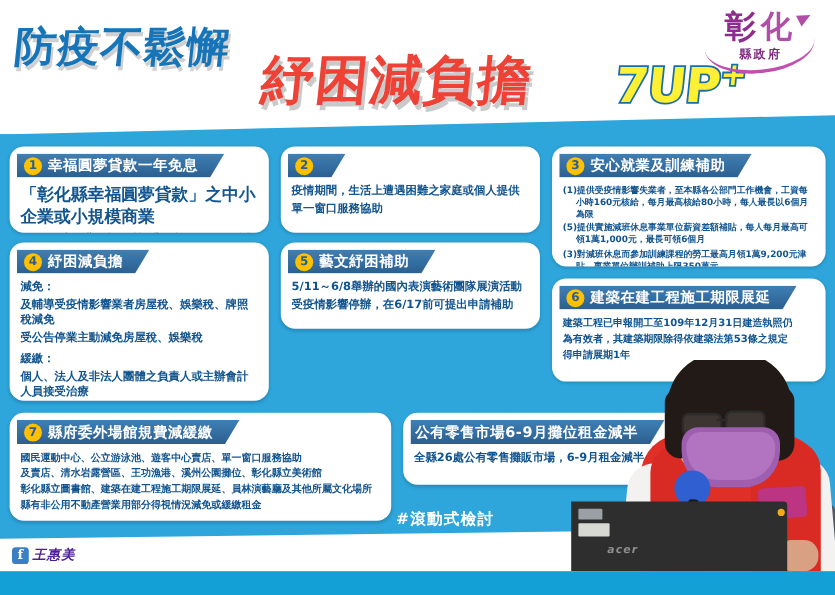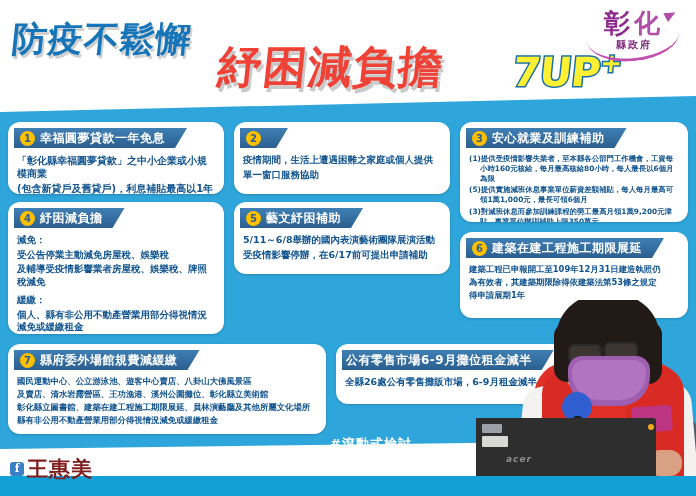--- a/index.html
+++ b/index.html
@@ -90,51 +90,51 @@
   }
   .ribbon .rtext{
     color:#ffffff;font-weight:bold;font-size:12px;letter-spacing:.5px;
     white-space:nowrap;
   }
   .ribbon.no-num{padding-left:4px;}
   .card-body{
     padding:6px 8px 4px 9px;color:#12548e;font-weight:bold;
   }
   .card-body p{margin:0 0 2px 0;line-height:1.32;}
-  .fs11{font-size:10px;}
+  .fs11{font-size:14px;}
   .fs10{font-size:9.5px;}
   .fs9{font-size:8.4px;}
   .fs8{font-size:7.4px;line-height:1.3;}
   .indent{padding-left:11px;text-indent:-11px;}
   .gap{height:4px;}
   
   .hashtag{
     position:absolute;left:330px;top:424px;z-index:6;
-    color:#ffffff;font-weight:bold;font-size:13px;letter-spacing:1px;margin-top:11px;
+    color:#ffffff;font-weight:bold;font-size:13px;letter-spacing:1px;
   }
   
   .bottom-band{
     position:absolute;left:0;top:440px;width:696px;height:38px;
     background:#ffffff;z-index:3;
     clip-path:polygon(0 9px,696px 0,696px 38px,0 38px);
   }
   .bottom-bar{
     position:absolute;left:0;top:476px;width:696px;height:20px;
     background:#13a0d6;z-index:5;
   }
   .fb-name{
     position:absolute;left:10px;top:455px;z-index:7;
     display:flex;align-items:center;gap:3px;
   }
   .fb-icon{
     width:14px;height:14px;border-radius:3px;background:#3b7fc4;
     color:#fff;font-weight:bold;font-size:11px;line-height:14px;
     text-align:center;font-family:"DejaVu Serif",serif;
   }
-  .fb-text{color:#7f1d1d;font-weight:bold;font-size:21px;letter-spacing:1px;}
+  .fb-text{color:#4c1d95;font-weight:bold;font-size:11px;font-style:italic;letter-spacing:1px;}
   
   .photo{
     position:absolute;left:476px;top:300px;width:220px;height:176px;
     z-index:5;overflow:hidden;
   }
   .ph-chairback{
     position:absolute;left:150px;top:120px;width:70px;height:60px;
     background:#4f5a63;border-radius:6px;
   }
   .ph-body{
@@ -284,25 +284,25 @@
     </div>
   </div>
 
   <div class="card" style="left:8px;top:202px;width:216px;height:132px;">
     <div class="ribbon">
       <span class="num">4</span>
       <span class="rtext">紓困減負擔</span>
     </div>
     <div class="card-body">
       <p class="fs10">減免：</p>
+      <p class="fs10">及輔導受疫情影響業者房屋稅、娛樂稅、牌照稅減免</p>
       <p class="fs10">受公告停業主動減免房屋稅、娛樂稅</p>
-      <p class="fs10">及輔導受疫情影響業者房屋稅、娛樂稅、牌照稅減免</p>
       <div class="gap"></div>
       <p class="fs10">緩繳：</p>
-      <p class="fs10">個人、縣有非公用不動產營業用部分得視情況減免或緩繳租金</p>
+      <p class="fs10">個人、法人及非法人團體之負責人或主辦會計人員接受治療</p>
 
     </div>
   </div>
 
   <div class="card" style="left:234px;top:202px;width:216px;height:72px;">
     <div class="ribbon">
       <span class="num">5</span>
       <span class="rtext">藝文紓困補助</span>
     </div>
     <div class="card-body">
@@ -322,21 +322,21 @@
       <p class="fs9">得申請展期1年</p>
     </div>
   </div>
 
   <div class="card" style="left:8px;top:344px;width:318px;height:90px;">
     <div class="ribbon">
       <span class="num">7</span>
       <span class="rtext">縣府委外場館規費減緩繳</span>
     </div>
     <div class="card-body">
-      <p class="fs9">國民運動中心、公立游泳池、遊客中心賣店、八卦山大佛風景區</p>
+      <p class="fs9">國民運動中心、公立游泳池、遊客中心賣店、單一窗口服務協助</p>
       <p class="fs9">及賣店、清水岩露營區、王功漁港、溪州公園攤位、彰化縣立美術館</p>
       <p class="fs9">彰化縣立圖書館、建築在建工程施工期限展延、員林演藝廳及其他所屬文化場所</p>
       <p class="fs9">縣有非公用不動產營業用部分得視情況減免或緩繳租金</p>
     </div>
   </div>
 
   <div class="card" style="left:336px;top:344px;width:260px;height:60px;">
     <div class="ribbon no-num">
       <span class="rtext">公有零售市場6-9月攤位租金減半</span>
     </div>

